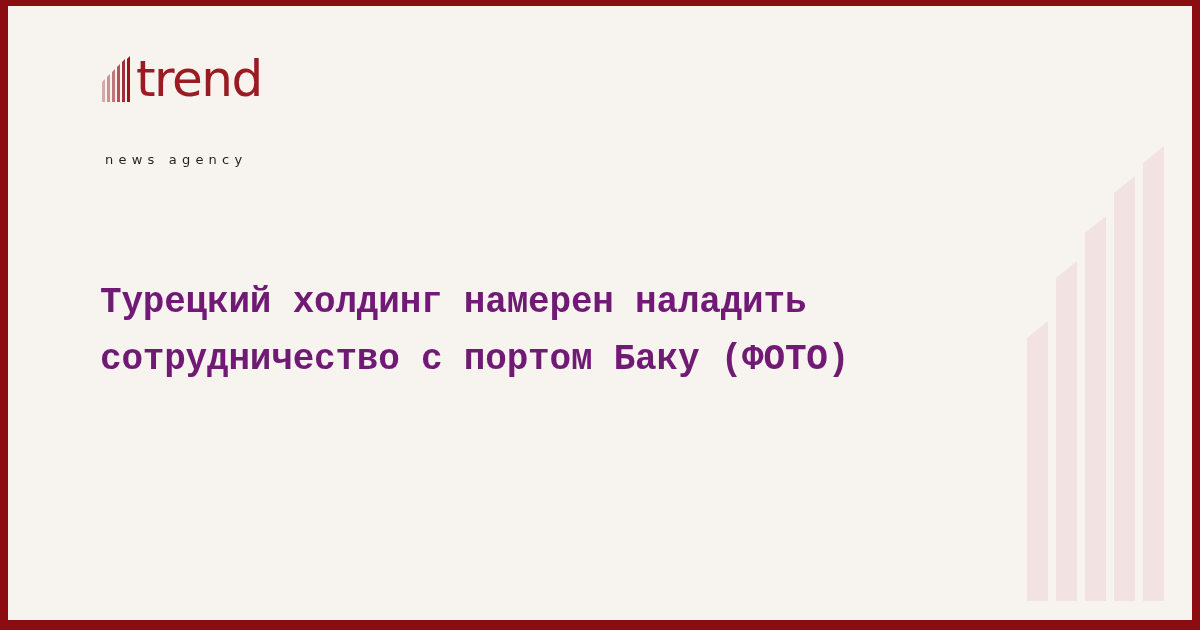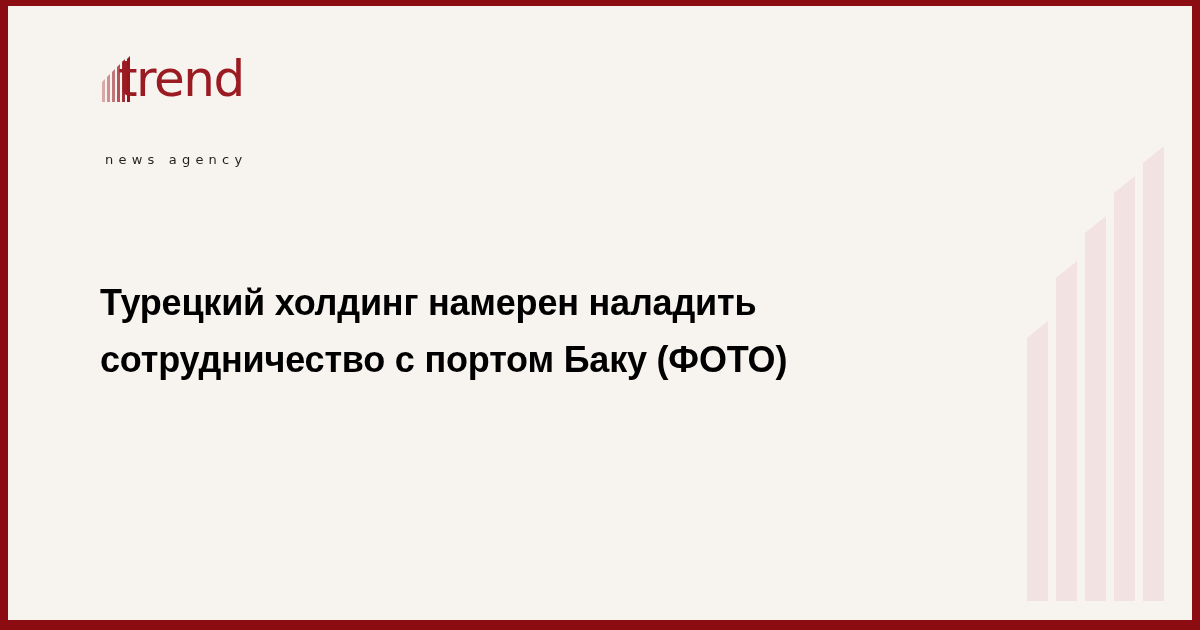--- a/index.html
+++ b/index.html
@@ -109,21 +109,21 @@
     top: 0;
     left: 0;
     width: 100%;
     height: 3px;
     background: #F7F3EE;
     clip-path: polygon(0 0, 0 100%, 100% 0);
   }
 
   .logo-word {
     position: absolute;
-    left: 22px;
+    left: 40px;
     top: 0px;
     font-family: "DejaVu Sans", sans-serif;
     font-size: 50px;
     font-weight: 400;
     letter-spacing: -1.5px;
     color: #9B1B22;
     line-height: 58px;
     white-space: nowrap;
   }
 
@@ -140,26 +140,26 @@
     margin-top: 44px;
   }
 
   
   .headline {
     position: absolute;
     left: 92px;
     top: 268px;
     width: 790px;
     margin: 0;
-    font-family: Liberation Sans, sans-serif;
+    font-family: Liberation Mono, monospace;
     font-size: 36px;
     font-weight: 700;
     line-height: 57px;
     letter-spacing: -0.2px;
-    color: #000000;
+    color: #701a75;
   }
 </style>
 </head>
 <body>
 
 <div class="card">
   <div class="card-inner">
 
     <div class="decor-bars">
       <div class="decor-bar b1"></div>

